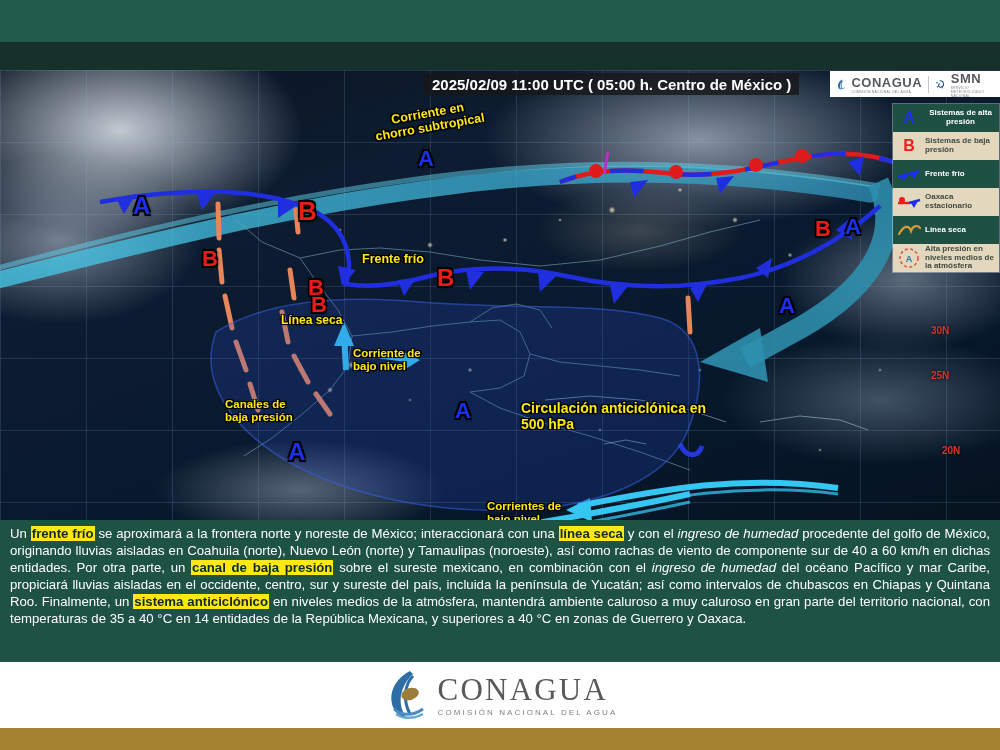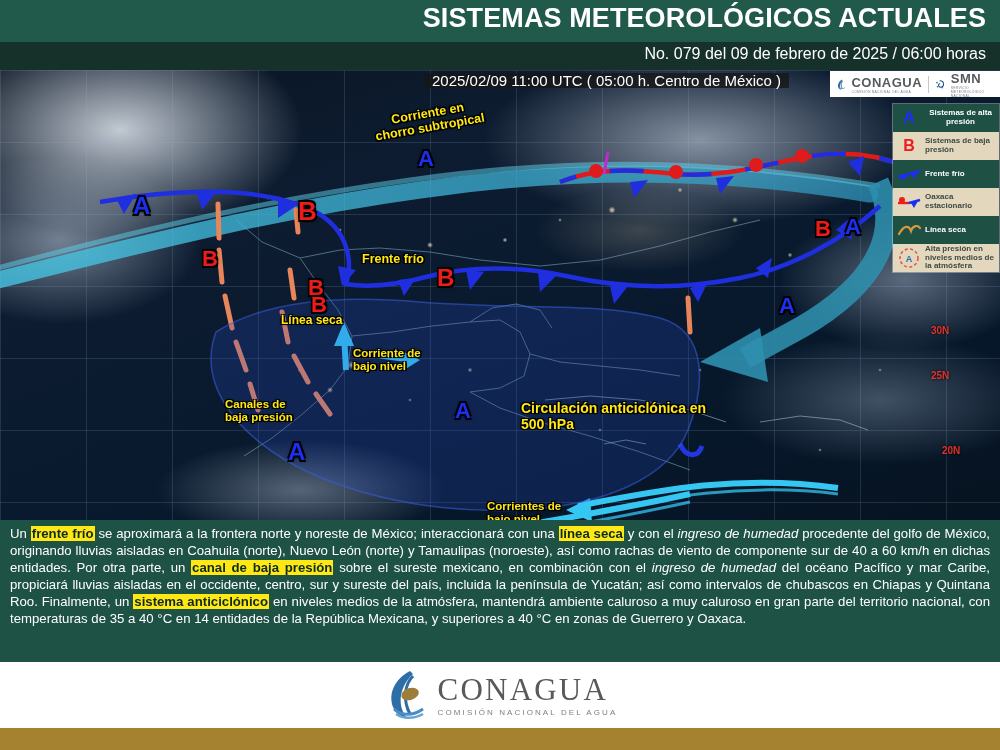--- a/index.html
+++ b/index.html
@@ -95,23 +95,23 @@
   .mark-a { color:#1b2ff0; }
   .mark-b { color:#ee1b1b; }
 
   .coord {
     position:absolute; color:#e0332b; font-size:10px; font-weight:bold;
     text-shadow:0 0 3px #000; pointer-events:none;
   }
 
   
   .ts-wrap {
-    position:absolute; left:424px; top:73px; height:15px;
+    position:absolute; left:424px; top:73px; height:22px;
     background:rgba(22,22,22,.80);
-    display:flex; align-items:center; padding:0 8px; z-index:6;
+    display:flex; align-items:center; padding:0 8px; z-index:6;font-weight:bold;
   }
   .ts-wrap span { color:#ffffff; font-size:15px; white-space:nowrap; }
 
   .logo-bar {
     position:absolute; right:0; top:71px; width:170px; height:26px;
     background:#ffffff; display:flex; align-items:center; z-index:6;
     padding:0 6px; gap:6px;
   }
   .lg-txt { font-size:13px; font-weight:bold; color:#555a5e; letter-spacing:.5px; }
   .lg-sub { font-size:3.4px; color:#7a7f84; letter-spacing:.25px; display:block; }
@@ -158,23 +158,21 @@
     position:absolute; left:0; top:728px; width:1000px; height:22px;
     background:#a5822f;
   }
 </style>
 </head>
 <body>
 
 <div id="page">
 
   <div class="hdr-top"></div>
-  <div class="hdr-title">SISTEMAS METEOROLÓGICOS ACTUALES</div>
   <div class="hdr-bot"></div>
-  <div class="hdr-sub">No. 079 del 09 de febrero de 2025 / 06:00 horas</div>
 
   <div class="map">
     <div class="sat-base"></div>
     <div class="sat-land"></div>
     <div class="sat-grid"></div>
 
     <svg class="map-svg" viewBox="0 0 1000 450">
       <defs>
         <linearGradient id="jetg" x1="0" y1="0" x2="1" y2="0">
           <stop offset="0%" stop-color="#46c8e6" stop-opacity=".85"></stop>

